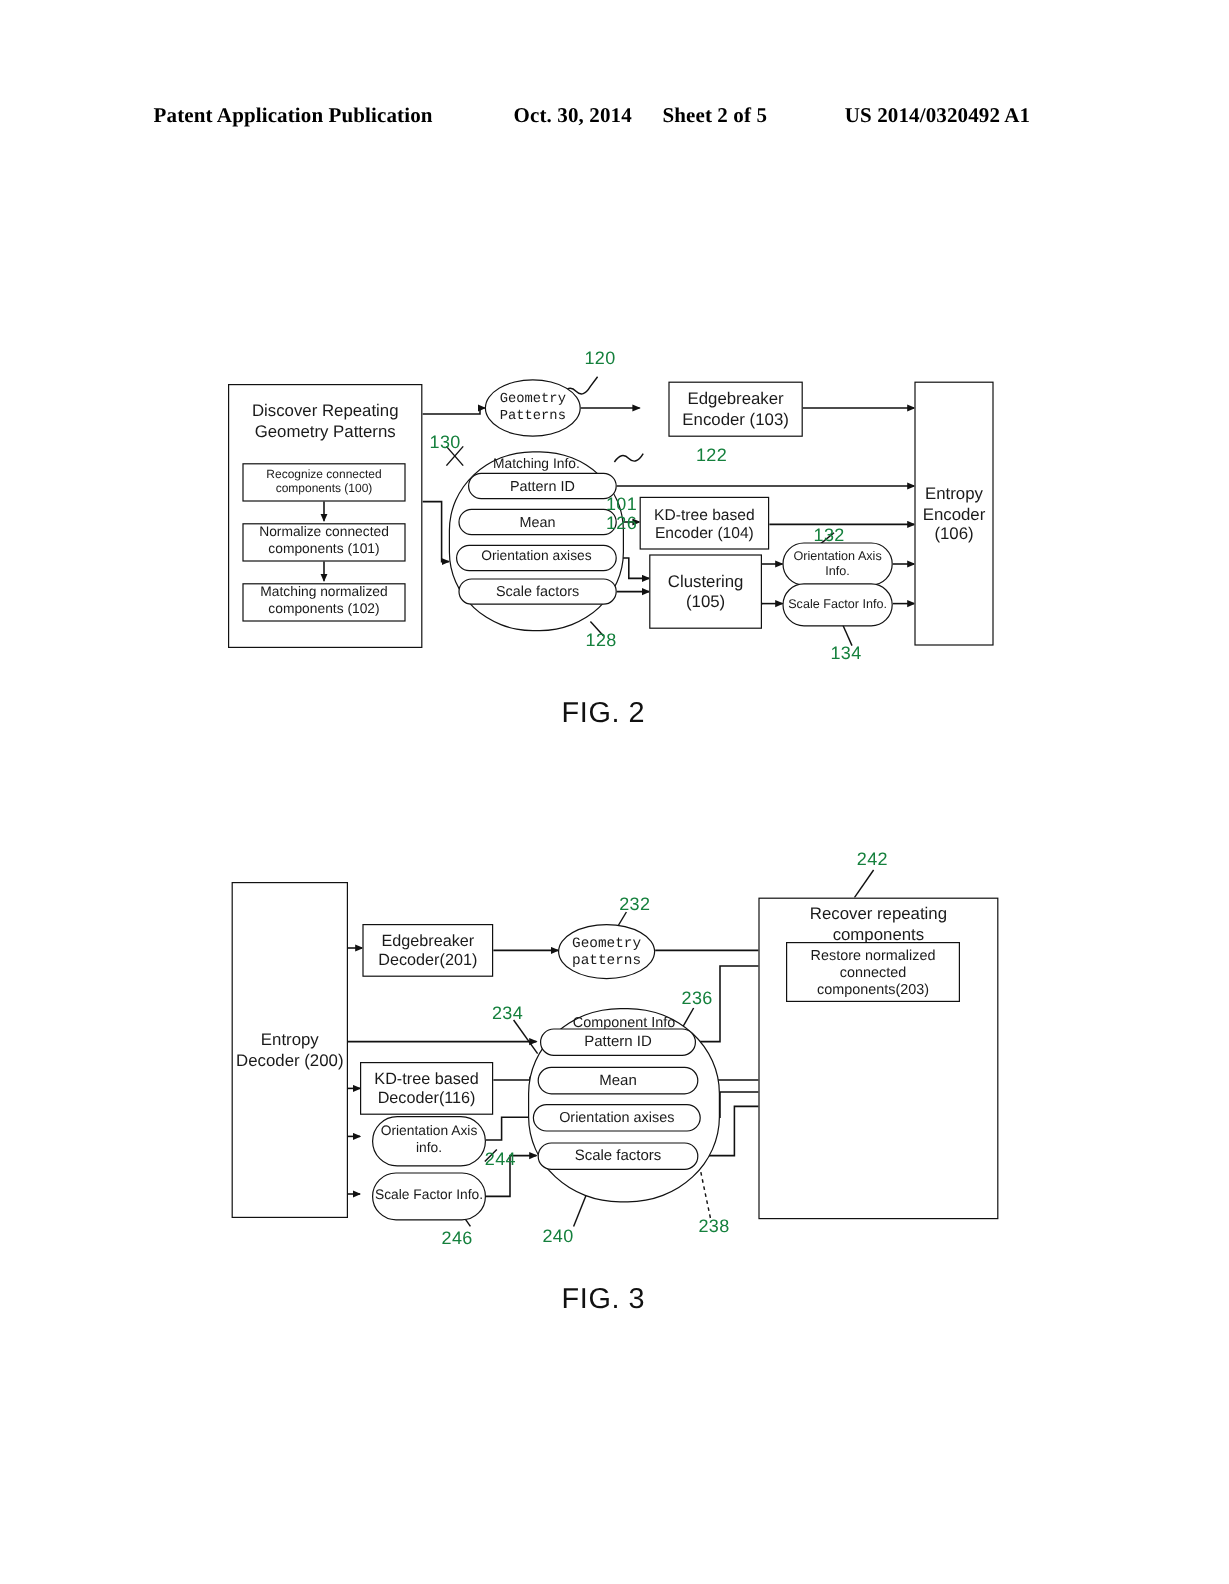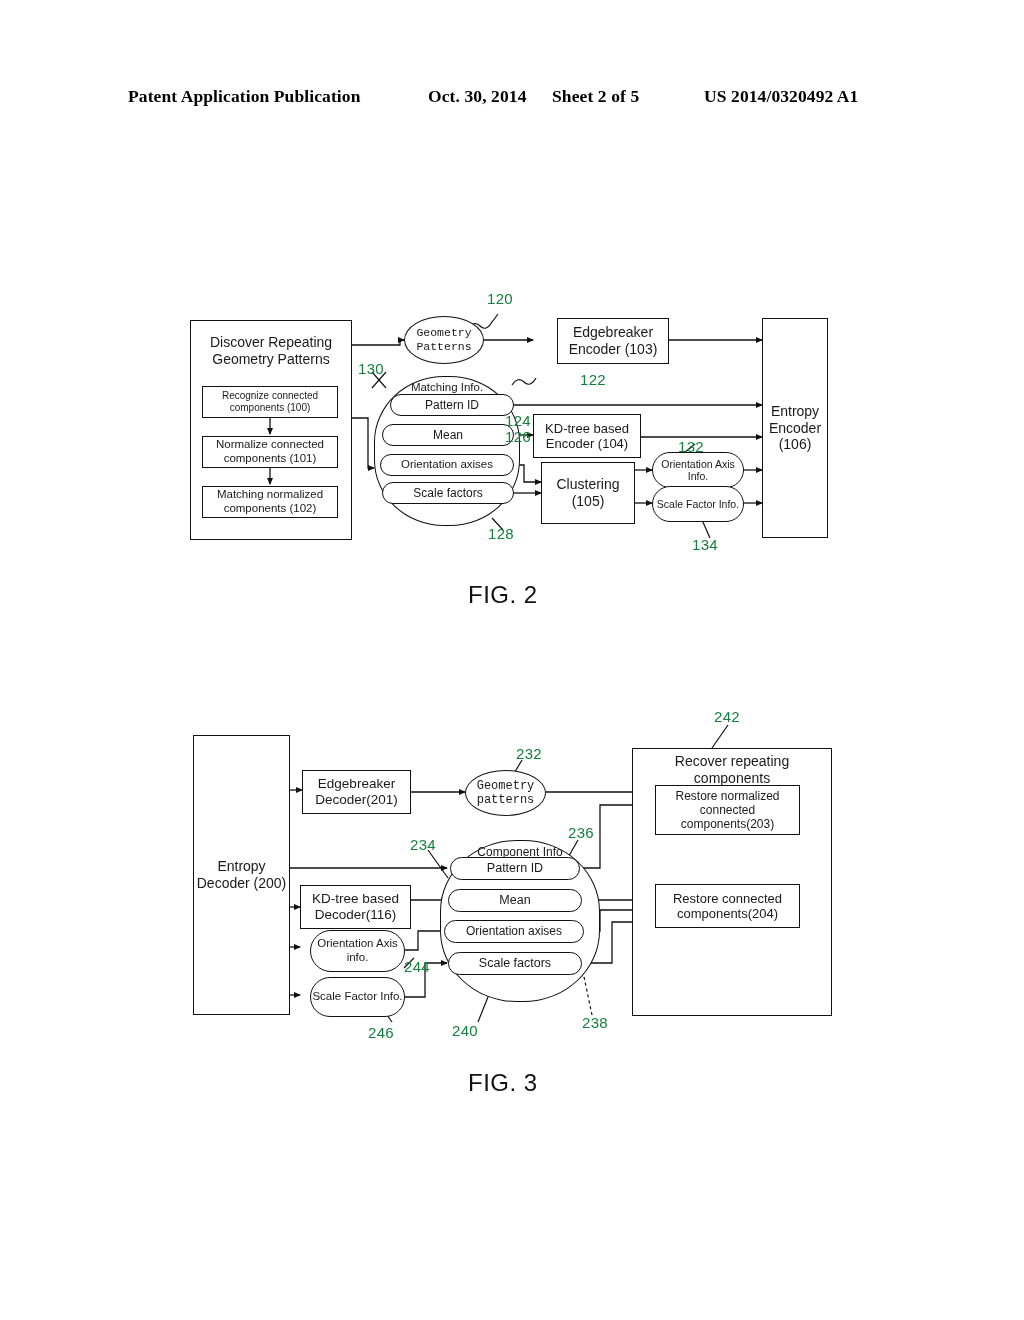--- a/index.html
+++ b/index.html
@@ -226,21 +226,21 @@
   <div class="box node" style="left:541px; top:462px; width:94px; height:62px; font-size:14px;">Clustering (105)</div>
 
   <div class="pill node" style="left:652px; top:452px; width:92px; height:36px; font-size:10.5px;">Orientation Axis Info.</div>
 
   <div class="pill node" style="left:652px; top:486px; width:92px; height:36px; font-size:10.5px;">Scale Factor Info.</div>
 
   <div class="box node" style="left:762px; top:318px; width:66px; height:220px; font-size:14px;">Entropy Encoder (106)</div>
 
   <span class="refnum" style="left:487px; top:290px;">120</span>
   <span class="refnum" style="left:535px; top:371px;margin-left:45px;">122</span>
-  <span class="refnum" style="left:505px; top:412px;">124</span>
+  <span class="refnum" style="left:505px; top:412px;">101</span>
   <span class="refnum" style="left:505px; top:428px;">126</span>
   <span class="refnum" style="left:488px; top:525px;">128</span>
   <span class="refnum" style="left:358px; top:360px;">130</span>
   <span class="refnum" style="left:678px; top:438px;">132</span>
   <span class="refnum" style="left:692px; top:536px;">134</span>
 
   <div class="fig-caption" id="fig2-caption">FIG. 2</div>
 </div>
 
 <div class="fig" id="fig3-canvas" style="left:0; top:0; width:1024px; height:1320px; position:absolute; pointer-events:none;">
@@ -263,21 +263,20 @@
   <div class="pill node" style="position:absolute; left:450px; top:857px; width:130px; height:23px; font-size:12.5px;">Pattern ID</div>
   <div class="pill node" style="position:absolute; left:448px; top:889px; width:134px; height:23px; font-size:12.5px;">Mean</div>
   <div class="pill node" style="position:absolute; left:444px; top:920px; width:140px; height:23px; font-size:12px;">Orientation axises</div>
   <div class="pill node" style="position:absolute; left:448px; top:952px; width:134px; height:23px; font-size:12.5px;">Scale factors</div>
 
   <div class="box" style="position:absolute; left:632px; top:748px; width:200px; height:268px;"></div>
   <div class="node" style="position:absolute; left:636px; top:752px; width:192px; height:36px; font-size:14px;">Recover repeating components</div>
 
   <div class="box node" style="position:absolute; left:655px; top:785px; width:145px; height:50px; font-size:12px;">Restore normalized connected components(203)</div>
 
-  <div class="box node" style="position:absolute; left:655px; top:884px; width:145px; height:44px; font-size:13px;">Restore connected components(204)</div>
 
 
   <span class="refnum" style="position:absolute; left:516px; top:745px;">232</span>
   <span class="refnum" style="position:absolute; left:410px; top:836px;">234</span>
   <span class="refnum" style="position:absolute; left:568px; top:824px;">236</span>
   <span class="refnum" style="position:absolute; left:582px; top:1014px;">238</span>
   <span class="refnum" style="position:absolute; left:452px; top:1022px;">240</span>
   <span class="refnum" style="position:absolute; left:714px; top:708px;">242</span>
   <span class="refnum" style="position:absolute; left:404px; top:958px;">244</span>
   <span class="refnum" style="position:absolute; left:368px; top:1024px;">246</span>

